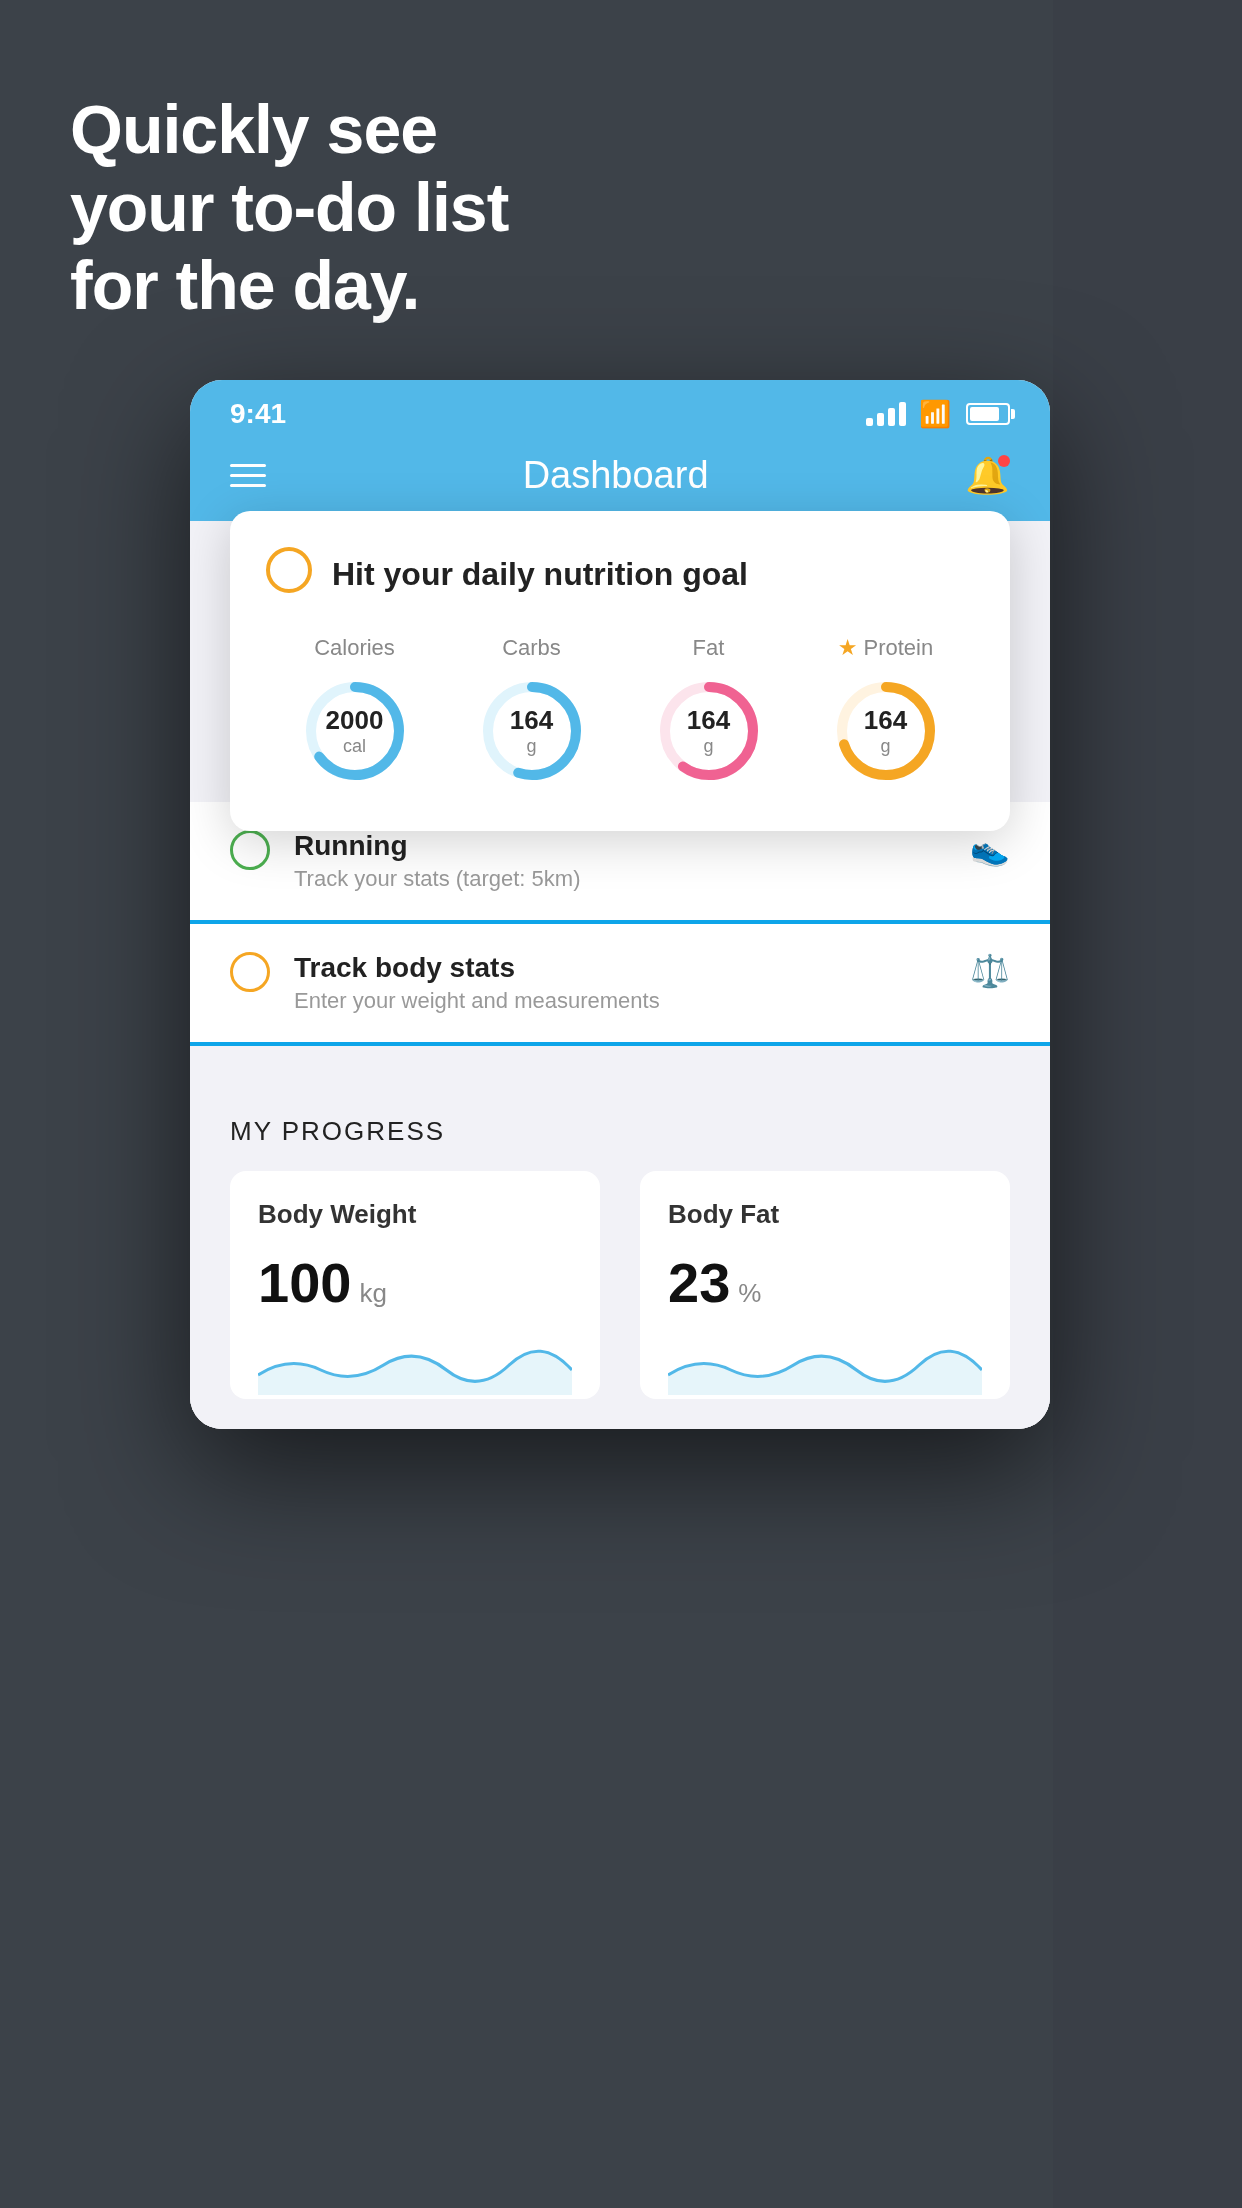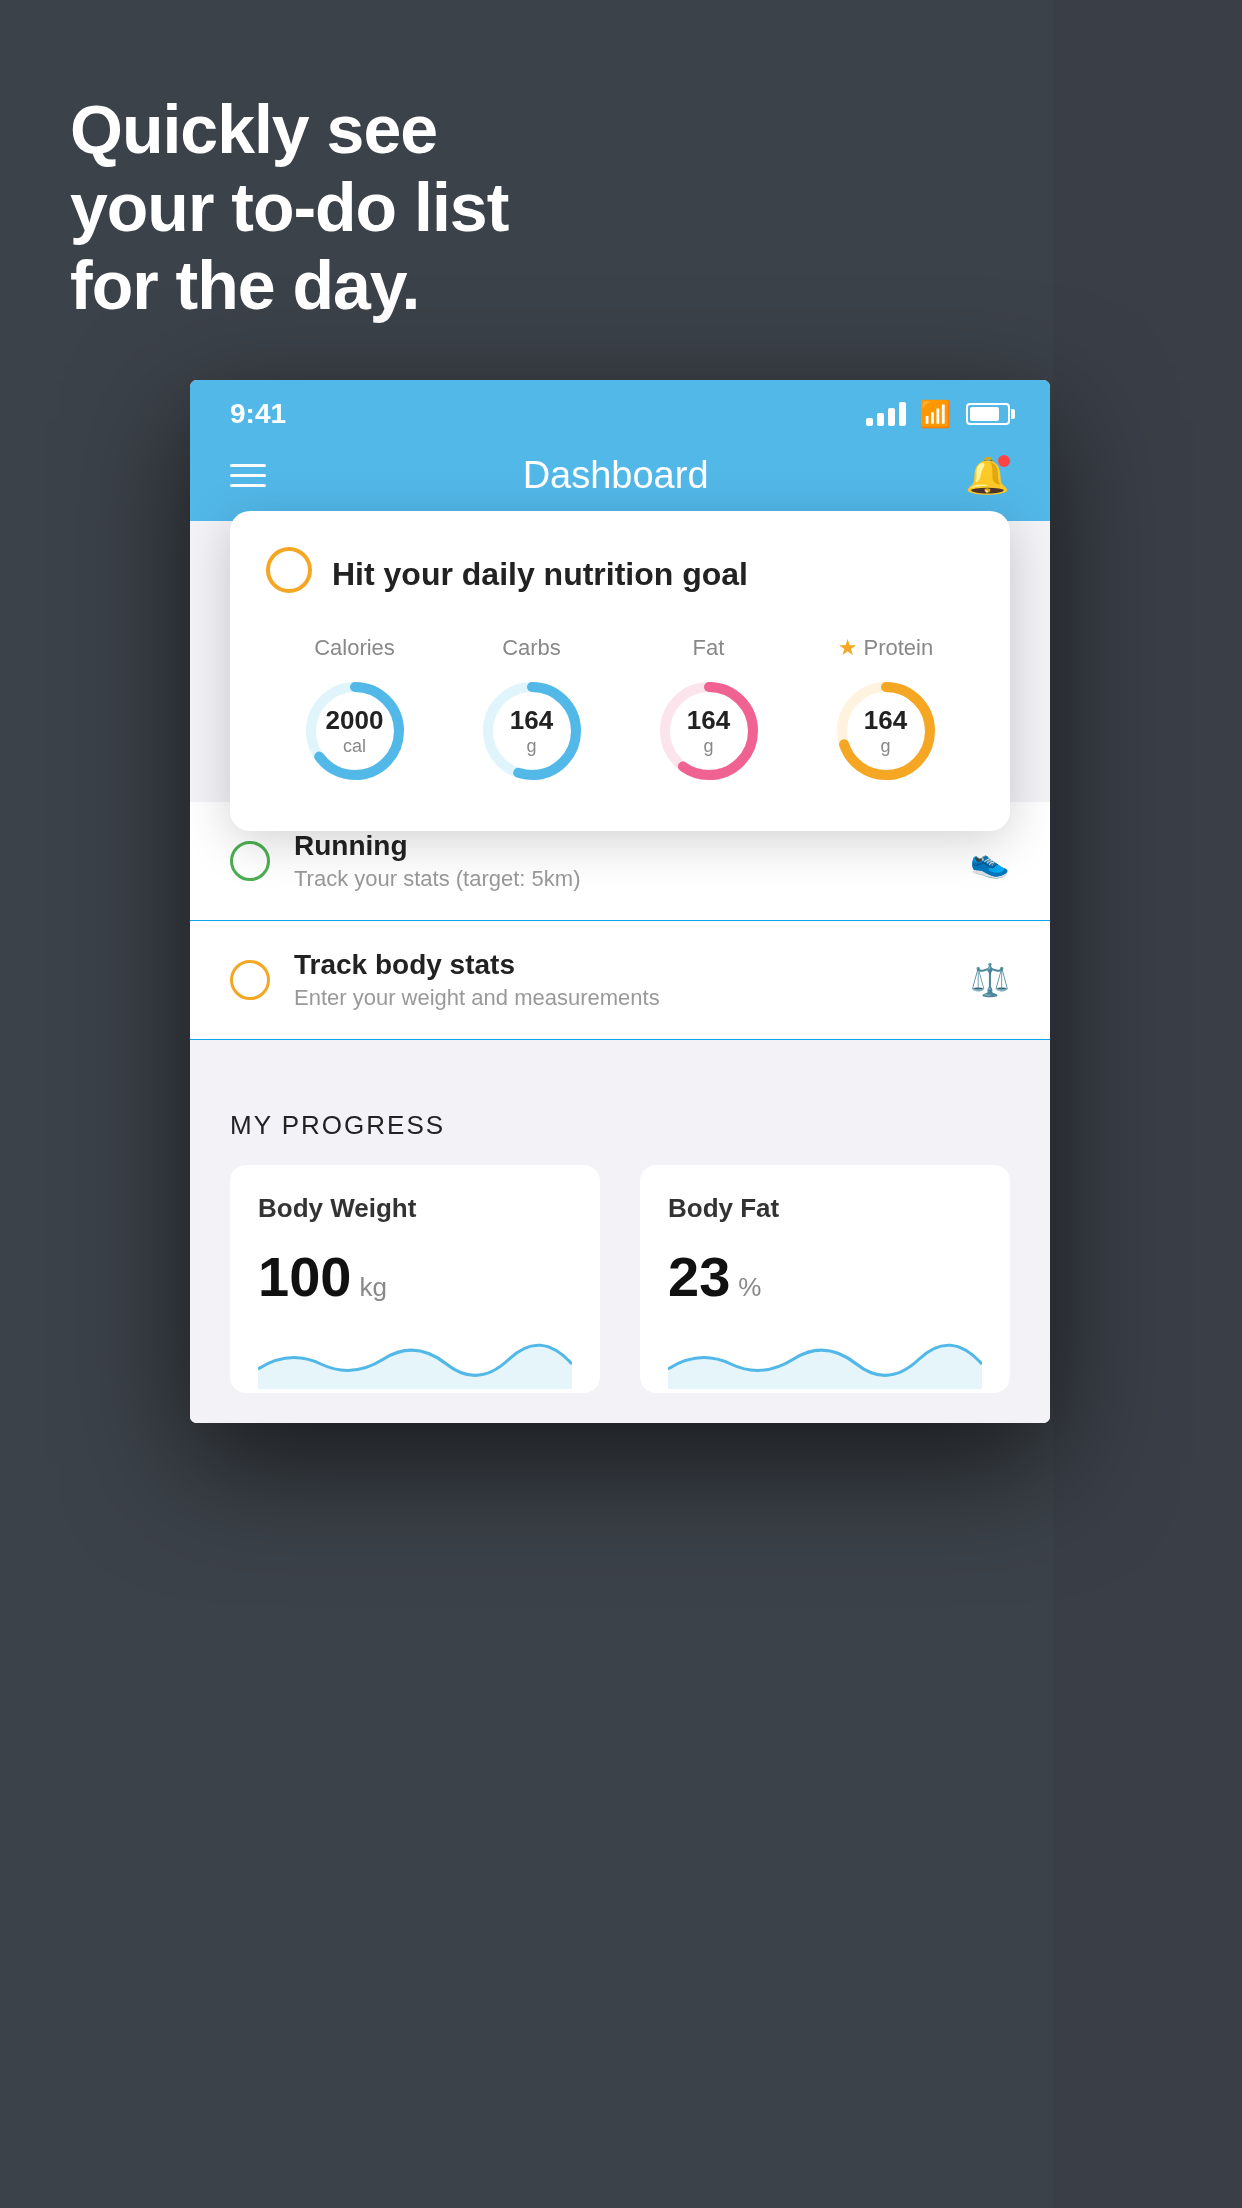--- a/index.html
+++ b/index.html
@@ -30,21 +30,21 @@
       letter-spacing: -1px;
     }
 
     
     .phone-frame {
       position: absolute;
       top: 380px;
       left: 190px;
       width: 860px;
       background: #ffffff;
-      border-radius: 7px;
+      border-radius: 32px;
       overflow: hidden;
       box-shadow: 0 40px 120px rgba(0,0,0,0.6);
     }
 
     
     .status-bar {
       background: #52b8e8;
       display: flex;
       align-items: center;
       justify-content: space-between;
@@ -245,23 +245,22 @@
       color: #888;
     }
 
     
     .todo-list {
       background: #fff;
       margin-top: 200px;
     }
     .todo-item {
       display: flex;
-      align-items: center;
       padding: 28px 40px;
-      border-bottom: 1px solid #0ea5e9;
+      border-bottom: 4px solid #0ea5e9;
       gap: 24px;
     }
     .todo-circle {
       width: 40px;
       height: 40px;
       border-radius: 50%;
       border: 3px solid;
       flex-shrink: 0;
     }
     .todo-circle.green { border-color: #4caf50; }

